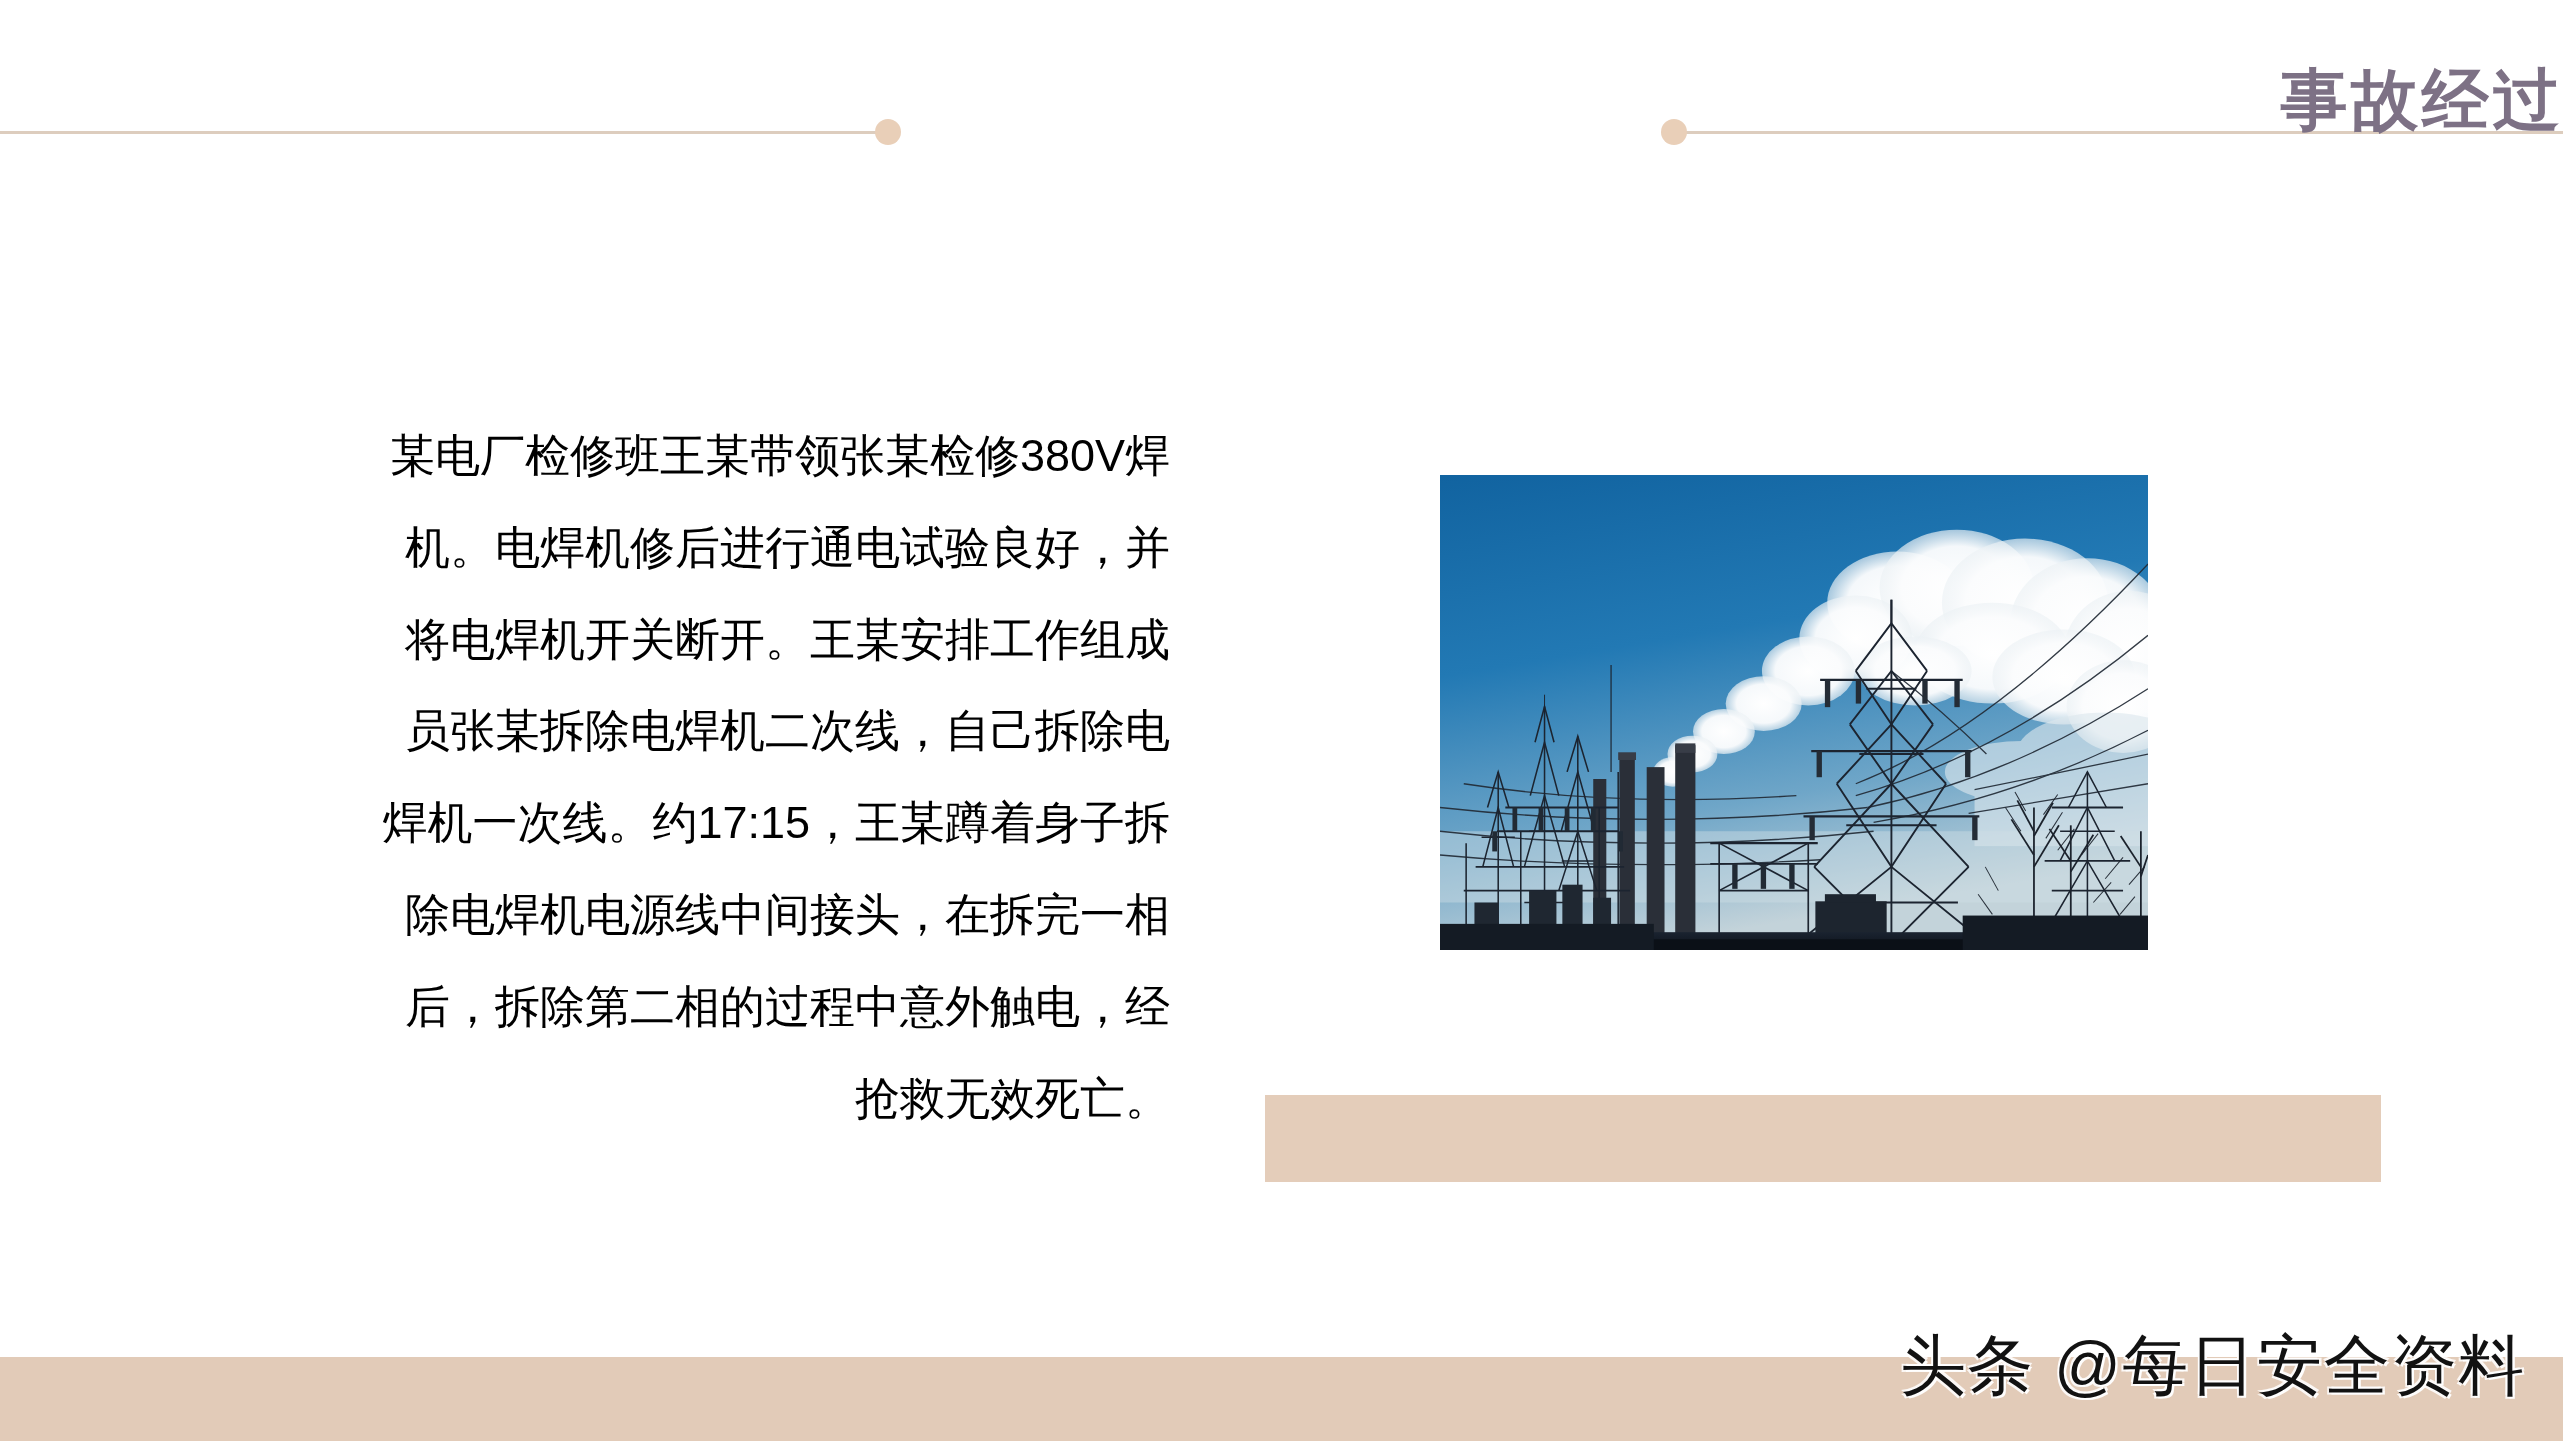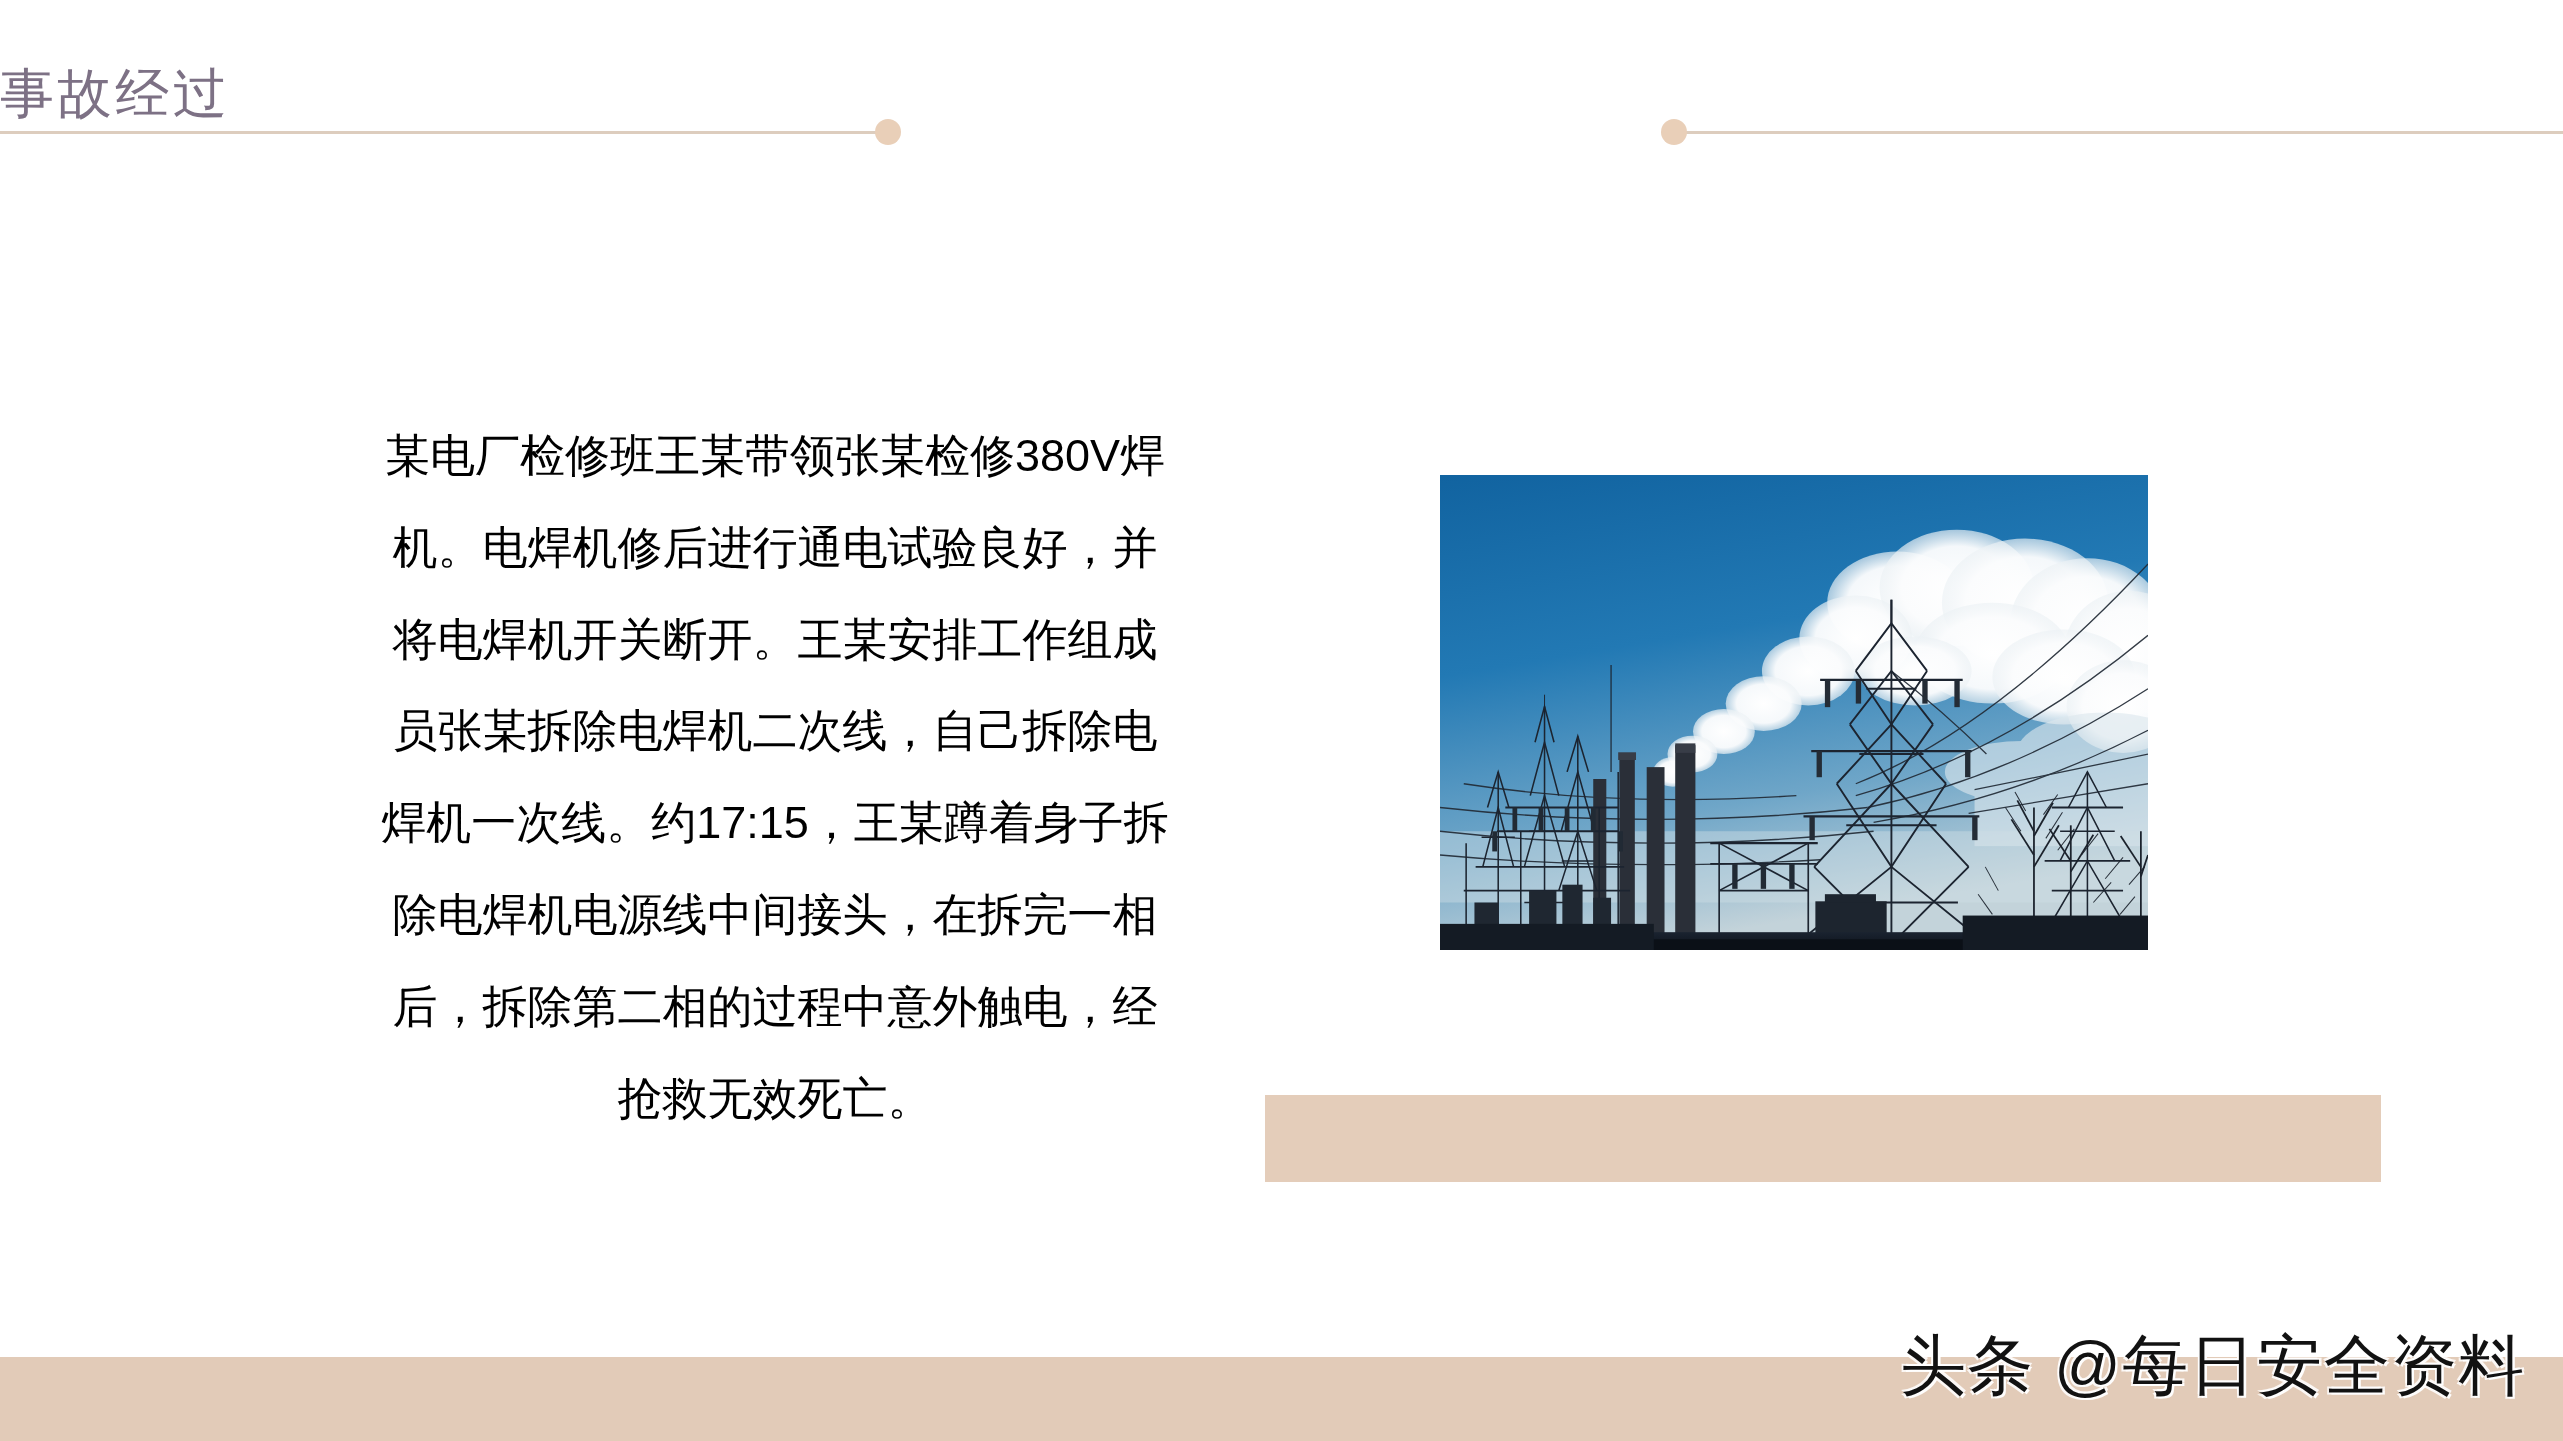--- a/index.html
+++ b/index.html
@@ -35,41 +35,41 @@
   }
   .header-dot.left  { left: 875px; }
   .header-dot.right { left: 1661px; }
 
   
   .page-title {
     position: absolute;
     top: 65px;
     left: 0;
     width: 2563px;
-    text-align: left;
-    font-size: 54px;
+    text-align: right;
+    font-size: 67px;
     line-height: 1.05;
     letter-spacing: 3.6px;
     color: #7d7185;
-    font-weight: 400;
+    font-weight: 700;
     white-space: nowrap;
   }
 
   
   .body-text {
     position: absolute;
     left: 380px;
     top: 410px;
     width: 790px;
     font-size: 45px;
     line-height: 2.04;
     color: #000000;
     font-weight: 400;
     letter-spacing: 0px;
-    text-align: center;
+    text-align: right;
   }
 
   
   .photo-frame {
     position: absolute;
     left: 1440px;
     top: 475px;
     width: 708px;
     height: 475px;
     overflow: hidden;

